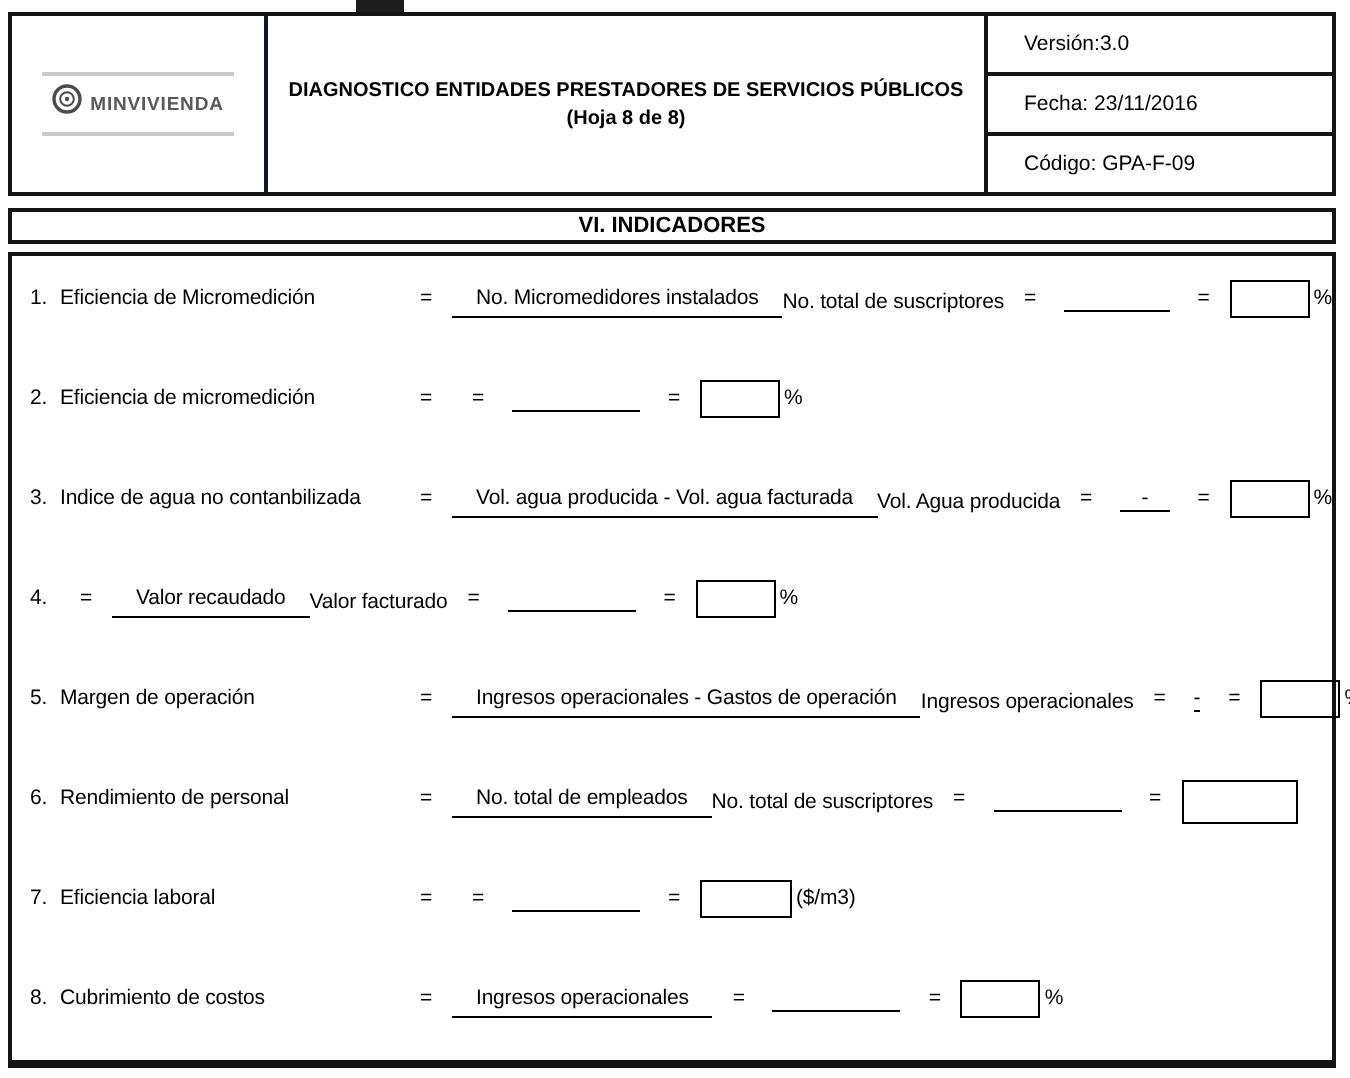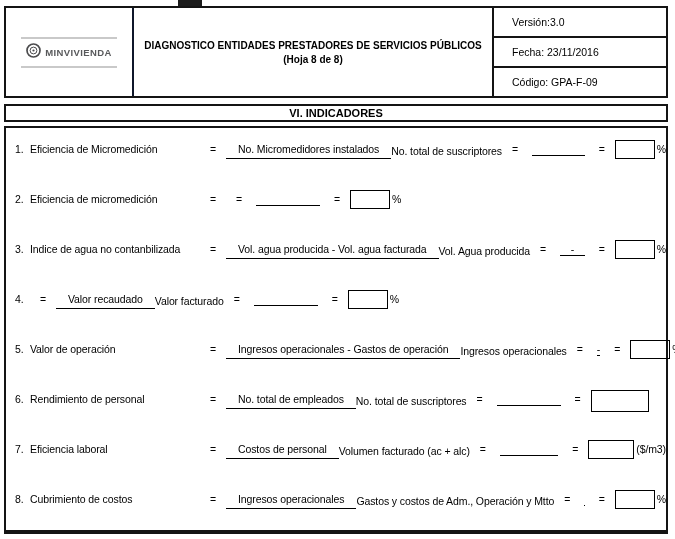--- a/index.html
+++ b/index.html
@@ -181,21 +181,21 @@
       <span class="fden">Valor facturado</span>
     </span>
     <span class="eq">=</span>
     <span class="blank"></span>
     <span class="eq">=</span>
     <span class="result-box"></span>
     <span class="unit">%</span>
   </div>
       <div class="row r5">
     <span class="rnum">5.</span>
-    <span class="rlabel">Valor de operación</span>
+    <span class="rlabel">Margen de operación</span>
     <span class="eq">=</span>
     <span class="frac">
       <span class="fnum">Ingresos operacionales - Gastos de operación</span>
       <span class="fden">Ingresos operacionales</span>
     </span>
     <span class="eq">=</span>
     <span class="blank wide">-</span>
     <span class="eq">=</span>
     <span class="result-box"></span>
     <span class="unit">%</span>
@@ -211,37 +211,32 @@
     <span class="eq">=</span>
     <span class="blank"></span>
     <span class="eq">=</span>
     <span class="result-box"></span>
     <span class="unit"></span>
   </div>
       <div class="row r7">
     <span class="rnum">7.</span>
     <span class="rlabel">Eficiencia laboral</span>
     <span class="eq">=</span>
-    <span class="frac">
-      <span class="fnum">Costos de personal</span>
-      <span class="fden">Volumen facturado (ac + alc)</span>
-    </span>
     <span class="eq">=</span>
     <span class="blank"></span>
     <span class="eq">=</span>
     <span class="result-box"></span>
     <span class="unit">($/m3)</span>
   </div>
       <div class="row r8">
     <span class="rnum">8.</span>
     <span class="rlabel">Cubrimiento de costos</span>
     <span class="eq">=</span>
     <span class="frac">
       <span class="fnum">Ingresos operacionales</span>
-      <span class="fden">Gastos y costos de Adm., Operación y Mtto</span>
     </span>
     <span class="eq">=</span>
     <span class="blank"></span>
     <span class="eq">=</span>
     <span class="result-box"></span>
     <span class="unit">%</span>
   </div>
     </div>
 
 </div>

